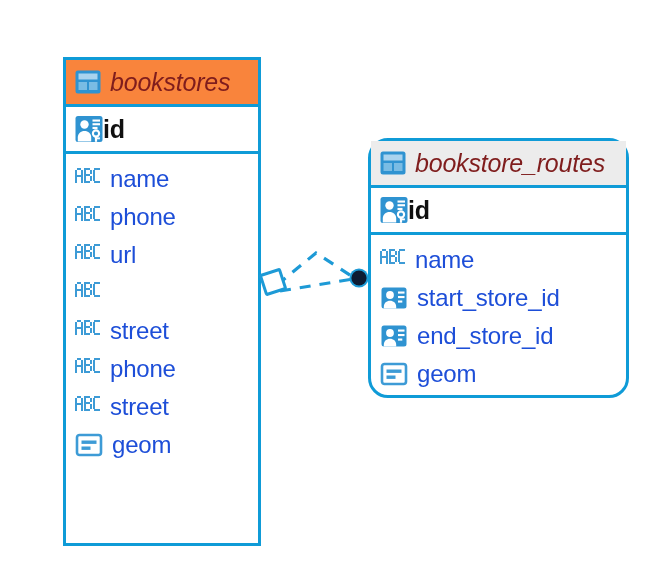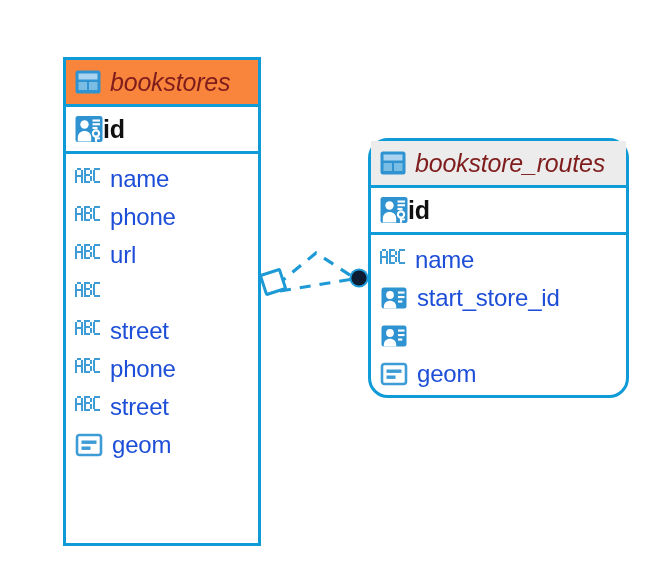--- a/index.html
+++ b/index.html
@@ -386,20 +386,21 @@
       <span class="icon sz-key">
         <svg viewBox="0 0 28 28" width="28" height="28" aria-hidden="true">
           <rect x="1.5" y="3.5" width="25" height="21" rx="2.5" fill="#2f93d1"></rect>
           <circle cx="10" cy="11" r="3.9" fill="#ffffff"></circle>
           <path d="M3.8 22.9c0-3.9 2.8-6.1 6.2-6.1s6.2 2.2 6.2 6.1v1.6H3.8z" fill="#ffffff"></path>
           <rect x="18" y="7.5" width="6.5" height="2.1" fill="#ffffff"></rect>
           <rect x="18" y="12" width="6.5" height="2.1" fill="#ffffff"></rect>
           <rect x="18" y="16.5" width="4.3" height="2.1" fill="#ffffff"></rect>
         </svg>
       </span>
+      <span class="field-label">end_store_id</span>
     </div>
 
     <div class="field-row">
       <span class="icon sz-key">
         <svg viewBox="0 0 28 28" width="28" height="28" aria-hidden="true">
           <rect x="2" y="4" width="24" height="20" rx="2.5" fill="none" stroke="#3d9bd6" stroke-width="2.6"></rect>
           <rect x="6.5" y="9.5" width="15" height="3.4" fill="#3d9bd6"></rect>
           <rect x="6.5" y="15.5" width="9" height="3.4" fill="#3d9bd6"></rect>
         </svg>
       </span>

